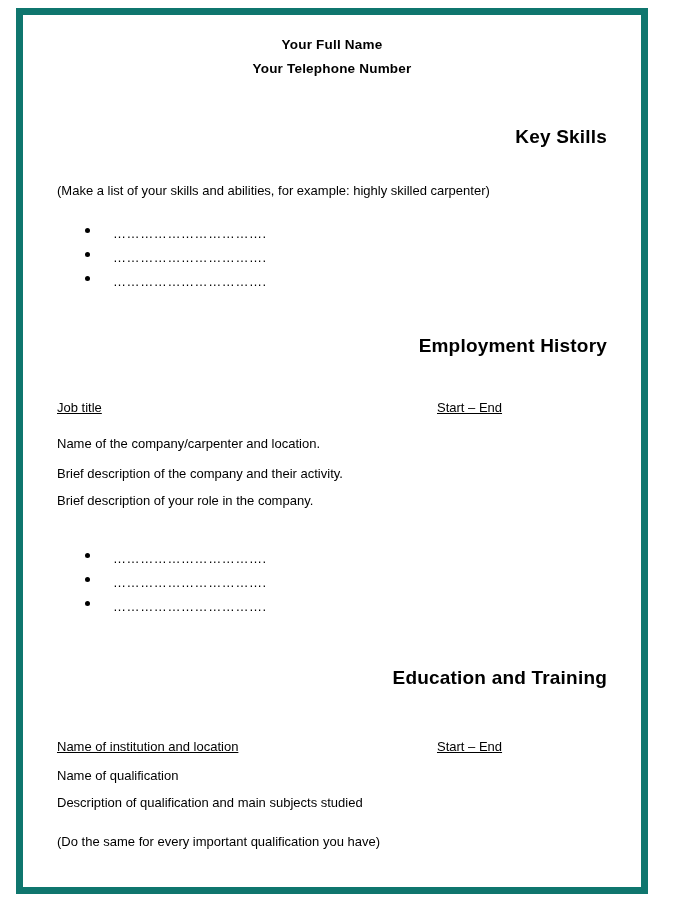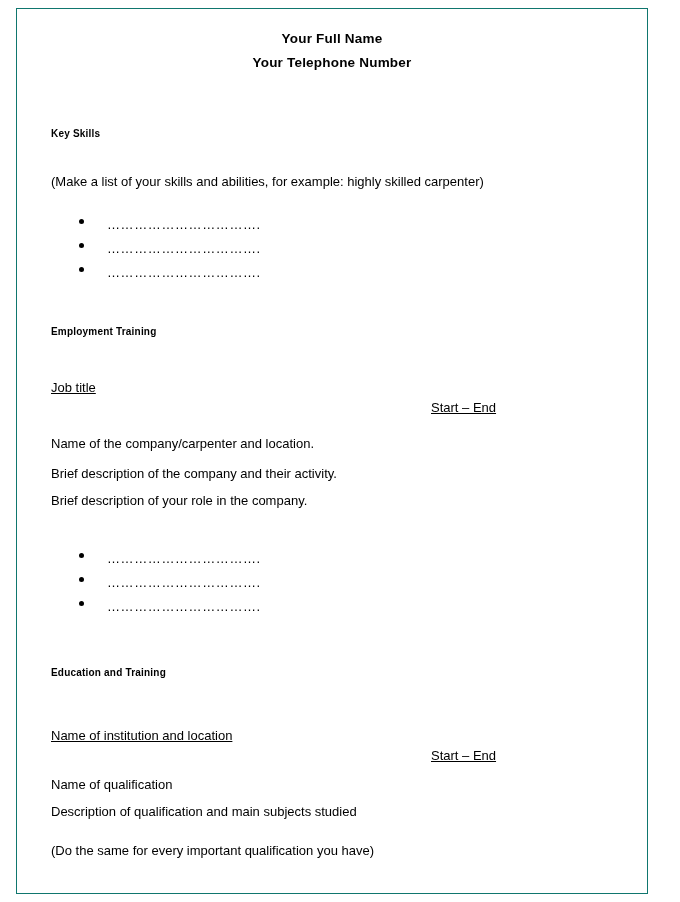--- a/index.html
+++ b/index.html
@@ -21,43 +21,43 @@
     background: #ffffff;
     box-sizing: border-box;
   }
   .doc {
     position: absolute;
     left: 16px;
     top: 8px;
     width: 632px;
     height: 886px;
     background: #ffffff;
-    border: 1px solid #0f766e;
+    border: 7px solid #0f766e;
     box-sizing: border-box;
     padding: 22px 34px 0 34px;
   }
   .center {
     text-align: center;
   }
   .name-line {
     font-size: 13.5px;
     font-weight: bold;
     letter-spacing: 0.2px;
     margin: 0 0 9px 0;
   }
   .phone-line {
     font-size: 13.5px;
     font-weight: bold;
     letter-spacing: 0.2px;
-    margin: 8px;
+    margin: 0;
   }
   .section-heading {
-    font-size: 10px;
+    font-size: 19px;
     font-weight: bold;
-    text-align: left;
+    text-align: right;
     letter-spacing: 0.2px;
     margin: 0;
   }
   .body-text {
     font-size: 13px;
     line-height: 1.35;
     margin: 0;
   }
   ul.dotted-list {
     list-style: none;
@@ -84,21 +84,20 @@
   .row {
     display: flex;
     font-size: 13px;
     text-decoration: underline;
   }
   .row .left {
     width: 380px;
   }
   .row .right {
     flex: 1;
-    margin-top: 20px;
   }
   .sp-a { height: 50px; }
   .sp-b { height: 34px; }
   .sp-c { height: 27px; }
   .sp-d { height: 36px; }
   .sp-e { height: 43px; }
   .sp-f { height: 20px; }
   .sp-g { height: 17px; }
   .sp-h { height: 26px; }
   .sp-i { height: 43px; }
@@ -129,21 +128,21 @@
     <div class="sp-c"></div>
 
     <ul class="dotted-list">
       <li><span class="bullet"></span><span>…………………………….</span></li>
       <li><span class="bullet"></span><span>…………………………….</span></li>
       <li><span class="bullet"></span><span>…………………………….</span></li>
     </ul>
 
     <div class="sp-d"></div>
 
-    <h2 class="section-heading">Employment Training</h2>
+    <h2 class="section-heading">Employment History</h2>
 
     <div class="sp-e"></div>
 
     <div class="row">
       <div class="left">Job title</div>
       <div class="right">Start – End</div>
     </div>
 
     <div class="sp-f"></div>
 

